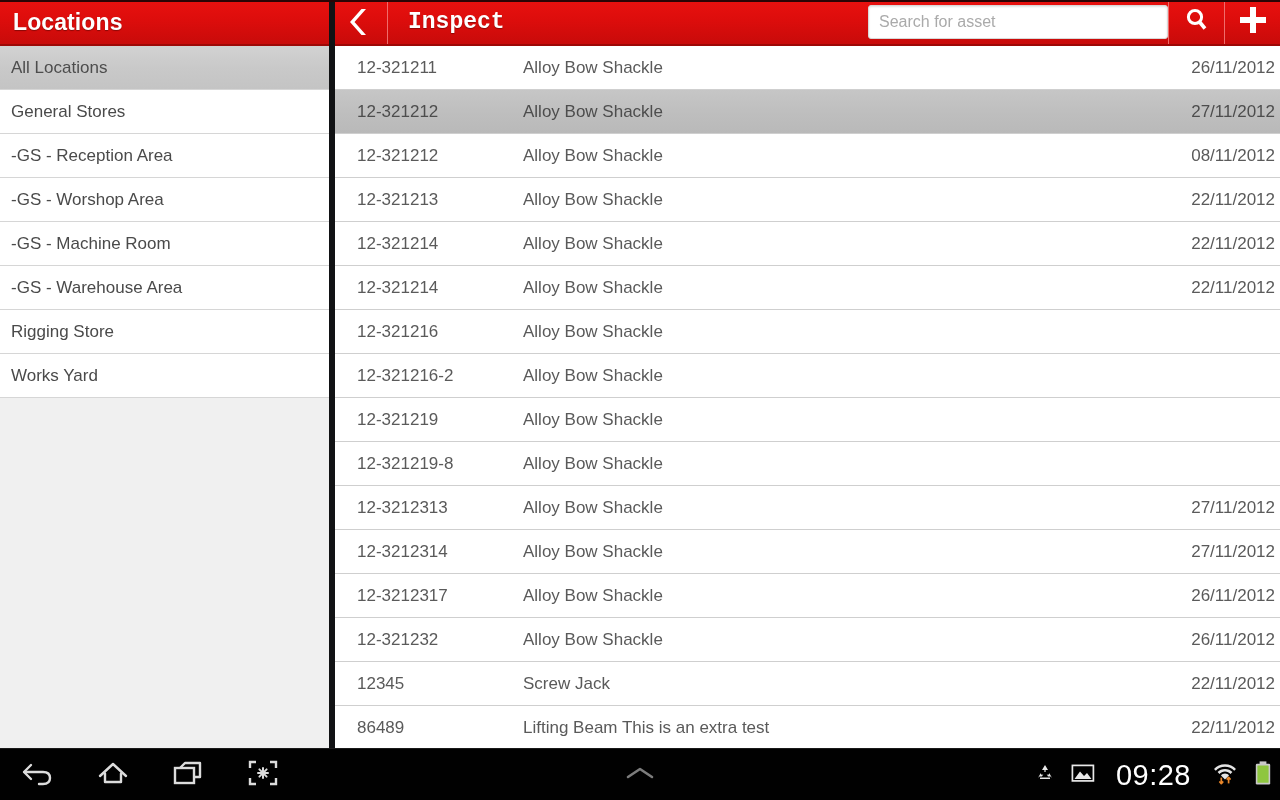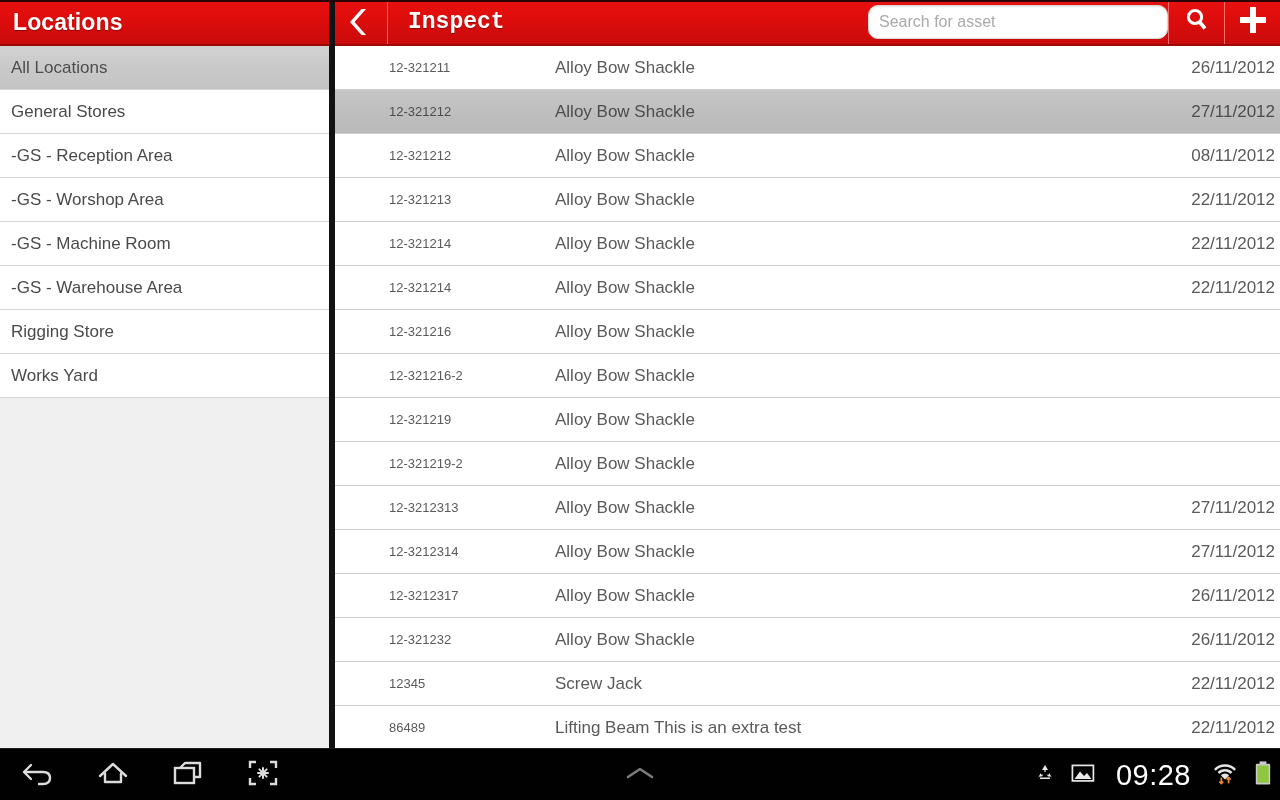--- a/index.html
+++ b/index.html
@@ -64,41 +64,41 @@
     border-right:1px solid #f06c6b; position:relative;
   }
   .tb-back svg { display:block; }
   .tb-title {
     color:#ffffff; font-size:23px; font-weight:bold; padding-left:20px;
     text-shadow:0 1px 1px rgba(0,0,0,.35); flex:0 0 auto;font-family:Liberation Mono, monospace;
   }
   .tb-spacer { flex:1 1 auto; }
   .search-wrap { width:300px; padding-right:14px; }
   .search-input {
-    width:300px; height:34px; border-radius:10px; border:1px solid #d8d8d8;
+    width:300px; height:34px; border-radius:3px; border:1px solid #d8d8d8;
     background:#ffffff; font-family:"Liberation Sans", sans-serif;
     font-size:16px; color:#3a3a3a; padding:0 10px; outline:none;
     box-shadow:inset 0 1px 2px rgba(0,0,0,.12);
   }
   .search-input::placeholder { color:#aaaaaa; }
   .tb-icon {
     width:56px; height:44px; display:flex; align-items:center; justify-content:center;
     border-left:1px solid #f06c6b;
   }
 
   
   .asset-list { position:absolute; left:0; top:46px; width:945px; height:702px; overflow:hidden; }
   .asset-row {
     height:44px; display:flex; align-items:center;
     border-bottom:1px solid #cfcfcf; background:#ffffff;
   }
   .asset-row.selected {
     background:linear-gradient(to bottom,#c6c6c6 0%,#bebebe 55%,#b9b9b9 100%);
   }
-  .cell-id   { width:188px; padding-left:22px; font-size:13px; color:#5a5a5a;margin-left:32px; }
+  .cell-id   { width:188px; padding-left:22px; font-size:17px; color:#5a5a5a; }
   .cell-name { flex:1 1 auto; font-size:17px; color:#5a5a5a; }
   .cell-date { width:160px; text-align:right; padding-right:5px; font-size:17px; color:#5a5a5a; }
   .asset-row.selected .cell-id,
   .asset-row.selected .cell-name,
   .asset-row.selected .cell-date { color:#4d4d4d; }
 
   
   .navbar {
     position:absolute; left:0; top:748px; width:1280px; height:52px;
     background:#010101; border-top:1px solid #1a1a1a;
@@ -235,21 +235,21 @@
             <div class="cell-id">12-321216-2</div>
             <div class="cell-name">Alloy Bow Shackle</div>
             <div class="cell-date"></div>
           </div>
           <div class="asset-row">
             <div class="cell-id">12-321219</div>
             <div class="cell-name">Alloy Bow Shackle</div>
             <div class="cell-date"></div>
           </div>
           <div class="asset-row">
-            <div class="cell-id">12-321219-2</div>
+            <div class="cell-id">12-321219-8</div>
             <div class="cell-name">Alloy Bow Shackle</div>
             <div class="cell-date"></div>
           </div>
           <div class="asset-row">
             <div class="cell-id">12-3212313</div>
             <div class="cell-name">Alloy Bow Shackle</div>
             <div class="cell-date">27/11/2012</div>
           </div>
           <div class="asset-row">
             <div class="cell-id">12-3212314</div>

